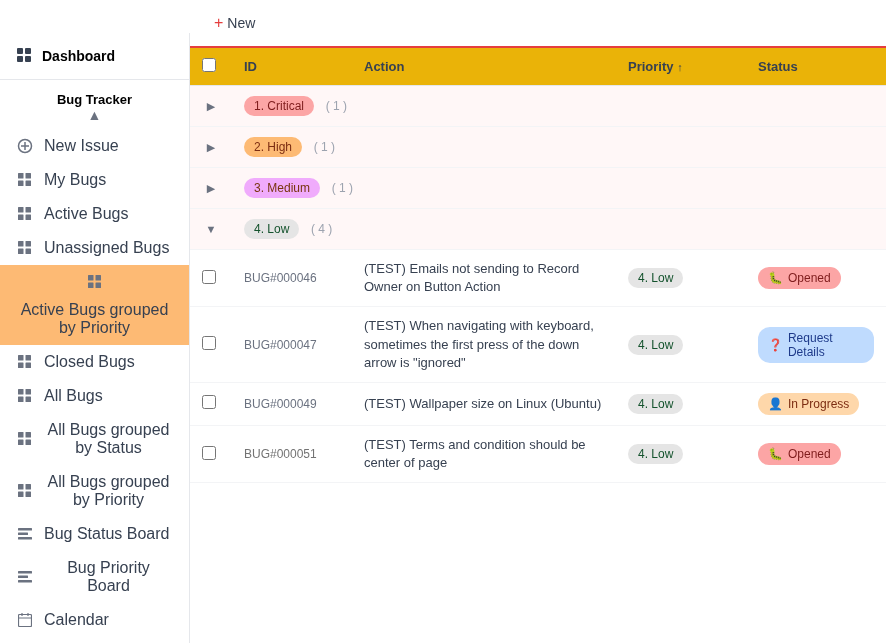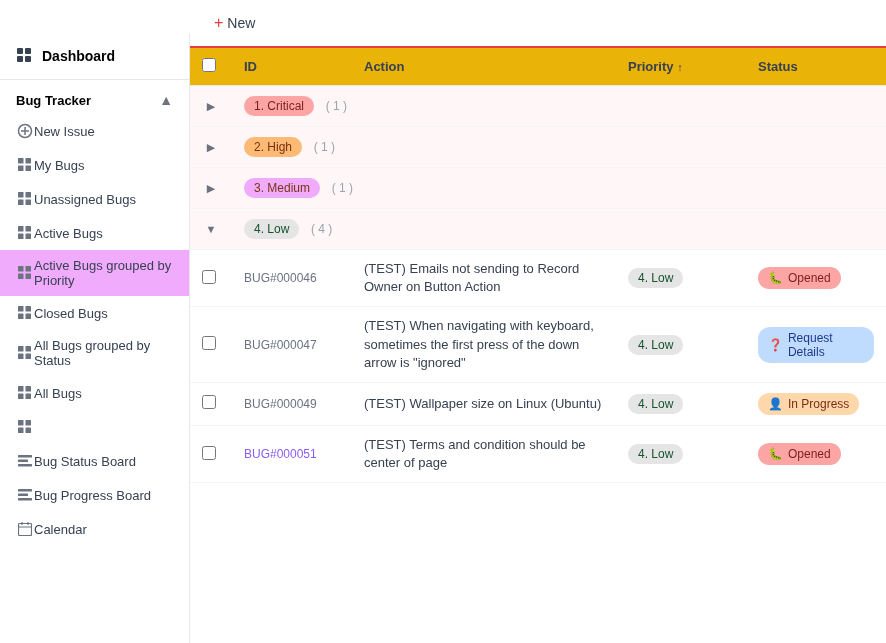--- a/index.html
+++ b/index.html
@@ -26,31 +26,34 @@
       font-size: 14px;
       border-bottom: 1px solid #e5e7eb;
     }
     .sidebar-section-header {
       display: flex;
       align-items: center;
       justify-content: space-between;
       padding: 12px 16px 6px;
       font-weight: 700;
       font-size: 13px;
+      flex-direction: column;
     }
     .sidebar-item {
       display: flex;
       align-items: center;
+      gap: 10px;
       padding: 8px 16px;
       cursor: pointer;
-      font-size: 13px;
+      font-size: 16px;
       color: #374151;
       border-radius: 0;
-    }
-    .sidebar-item.active { background: #f0abfc; font-weight: 500; }
+      text-align: center;
+    }
+    .sidebar-item.active { background: #fdba74; font-weight: 500; flex-direction: column; }
     .sidebar-icon {
       width: 18px;
       height: 18px;
       display: flex;
       align-items: center;
       justify-content: center;
       flex-shrink: 0;
     }
 
     
@@ -228,33 +231,33 @@
       </div>
       <div class="sidebar-item">
         <div class="sidebar-icon">
       <svg width="14" height="14" viewBox="0 0 14 14">
         <rect x="0" y="0" width="5.5" height="5.5" rx="0.5" fill="#6b7280"></rect>
         <rect x="7.5" y="0" width="5.5" height="5.5" rx="0.5" fill="#6b7280"></rect>
         <rect x="0" y="7.5" width="5.5" height="5.5" rx="0.5" fill="#6b7280"></rect>
         <rect x="7.5" y="7.5" width="5.5" height="5.5" rx="0.5" fill="#6b7280"></rect>
       </svg>
     </div>
+        <span>Active Bugs</span>
+      </div>
+      <div class="sidebar-item">
+        <div class="sidebar-icon">
+      <svg width="14" height="14" viewBox="0 0 14 14">
+        <rect x="0" y="0" width="5.5" height="5.5" rx="0.5" fill="#6b7280"></rect>
+        <rect x="7.5" y="0" width="5.5" height="5.5" rx="0.5" fill="#6b7280"></rect>
+        <rect x="0" y="7.5" width="5.5" height="5.5" rx="0.5" fill="#6b7280"></rect>
+        <rect x="7.5" y="7.5" width="5.5" height="5.5" rx="0.5" fill="#6b7280"></rect>
+      </svg>
+    </div>
         <span>Unassigned Bugs</span>
       </div>
-      <div class="sidebar-item">
-        <div class="sidebar-icon">
-      <svg width="14" height="14" viewBox="0 0 14 14">
-        <rect x="0" y="0" width="5.5" height="5.5" rx="0.5" fill="#6b7280"></rect>
-        <rect x="7.5" y="0" width="5.5" height="5.5" rx="0.5" fill="#6b7280"></rect>
-        <rect x="0" y="7.5" width="5.5" height="5.5" rx="0.5" fill="#6b7280"></rect>
-        <rect x="7.5" y="7.5" width="5.5" height="5.5" rx="0.5" fill="#6b7280"></rect>
-      </svg>
-    </div>
-        <span>Active Bugs</span>
-      </div>
       <div class="sidebar-item active">
         <div class="sidebar-icon">
       <svg width="14" height="14" viewBox="0 0 14 14">
         <rect x="0" y="0" width="5.5" height="5.5" rx="0.5" fill="#6b7280"></rect>
         <rect x="7.5" y="0" width="5.5" height="5.5" rx="0.5" fill="#6b7280"></rect>
         <rect x="0" y="7.5" width="5.5" height="5.5" rx="0.5" fill="#6b7280"></rect>
         <rect x="7.5" y="7.5" width="5.5" height="5.5" rx="0.5" fill="#6b7280"></rect>
       </svg>
     </div>
         <span>Active Bugs grouped by Priority</span>
@@ -272,62 +275,63 @@
       </div>
       <div class="sidebar-item">
         <div class="sidebar-icon">
       <svg width="14" height="14" viewBox="0 0 14 14">
         <rect x="0" y="0" width="5.5" height="5.5" rx="0.5" fill="#6b7280"></rect>
         <rect x="7.5" y="0" width="5.5" height="5.5" rx="0.5" fill="#6b7280"></rect>
         <rect x="0" y="7.5" width="5.5" height="5.5" rx="0.5" fill="#6b7280"></rect>
         <rect x="7.5" y="7.5" width="5.5" height="5.5" rx="0.5" fill="#6b7280"></rect>
       </svg>
     </div>
+        <span>All Bugs</span>
+      </div>
+      <div class="sidebar-item">
+        <div class="sidebar-icon">
+      <svg width="14" height="14" viewBox="0 0 14 14">
+        <rect x="0" y="0" width="5.5" height="5.5" rx="0.5" fill="#6b7280"></rect>
+        <rect x="7.5" y="0" width="5.5" height="5.5" rx="0.5" fill="#6b7280"></rect>
+        <rect x="0" y="7.5" width="5.5" height="5.5" rx="0.5" fill="#6b7280"></rect>
+        <rect x="7.5" y="7.5" width="5.5" height="5.5" rx="0.5" fill="#6b7280"></rect>
+      </svg>
+    </div>
         <span>All Bugs grouped by Status</span>
       </div>
       <div class="sidebar-item">
         <div class="sidebar-icon">
       <svg width="14" height="14" viewBox="0 0 14 14">
         <rect x="0" y="0" width="5.5" height="5.5" rx="0.5" fill="#6b7280"></rect>
         <rect x="7.5" y="0" width="5.5" height="5.5" rx="0.5" fill="#6b7280"></rect>
         <rect x="0" y="7.5" width="5.5" height="5.5" rx="0.5" fill="#6b7280"></rect>
         <rect x="7.5" y="7.5" width="5.5" height="5.5" rx="0.5" fill="#6b7280"></rect>
       </svg>
     </div>
-        <span>All Bugs</span>
-      </div>
-      <div class="sidebar-item">
-        <div class="sidebar-icon">
-      <svg width="14" height="14" viewBox="0 0 14 14">
-        <rect x="0" y="0" width="5.5" height="5.5" rx="0.5" fill="#6b7280"></rect>
-        <rect x="7.5" y="0" width="5.5" height="5.5" rx="0.5" fill="#6b7280"></rect>
-        <rect x="0" y="7.5" width="5.5" height="5.5" rx="0.5" fill="#6b7280"></rect>
-        <rect x="7.5" y="7.5" width="5.5" height="5.5" rx="0.5" fill="#6b7280"></rect>
-      </svg>
-    </div>
+        <span>All Bugs grouped by Priority</span>
       </div>
       <div class="sidebar-item">
         <div class="sidebar-icon">
       <svg width="14" height="14" viewBox="0 0 14 14">
         <rect x="0" y="1" width="14" height="2.5" rx="0.5" fill="#6b7280"></rect>
         <rect x="0" y="5.5" width="10" height="2.5" rx="0.5" fill="#6b7280"></rect>
         <rect x="0" y="10" width="14" height="2.5" rx="0.5" fill="#6b7280"></rect>
       </svg>
     </div>
         <span>Bug Status Board</span>
       </div>
       <div class="sidebar-item">
         <div class="sidebar-icon">
       <svg width="14" height="14" viewBox="0 0 14 14">
         <rect x="0" y="1" width="14" height="2.5" rx="0.5" fill="#6b7280"></rect>
         <rect x="0" y="5.5" width="10" height="2.5" rx="0.5" fill="#6b7280"></rect>
         <rect x="0" y="10" width="14" height="2.5" rx="0.5" fill="#6b7280"></rect>
       </svg>
     </div>
-        <span>Bug Progress Board</span>
+        <span>Bug Priority Board</span>
       </div>
       <div class="sidebar-item">
         <div class="sidebar-icon">
       <svg width="14" height="14" viewBox="0 0 14 14">
         <rect x="0.5" y="1.5" width="13" height="12" rx="1" stroke="#6b7280" stroke-width="1.2" fill="none"></rect>
         <line x1="0.5" y1="5" x2="13.5" y2="5" stroke="#6b7280" stroke-width="1"></line>
         <line x1="4" y1="0" x2="4" y2="3" stroke="#6b7280" stroke-width="1.2"></line>
         <line x1="10" y1="0" x2="10" y2="3" stroke="#6b7280" stroke-width="1.2"></line>
       </svg>
     </div>
@@ -448,21 +452,21 @@
           <span class="status-badge status-inprogress">
             <span class="status-icon">👤</span>
             In Progress
           </span>
         </td>
       </tr>
           <tr>
         <td>
           <input type="checkbox" style="">
         </td>
-        <td style="font-size:12px; color:#8b5cf6;">BUG#000051</td>
+        <td style="font-size:12px; color:#737373;">BUG#000051</td>
         <td style="max-width:280px; line-height:1.4;">(TEST) Terms and condition should be center of page</td>
         <td>
           <span class="priority-badge priority-low">4. Low</span>
         </td>
         <td>
           <span class="status-badge status-opened">
             <span class="status-icon">🐛</span>
             Opened
           </span>
         </td>

